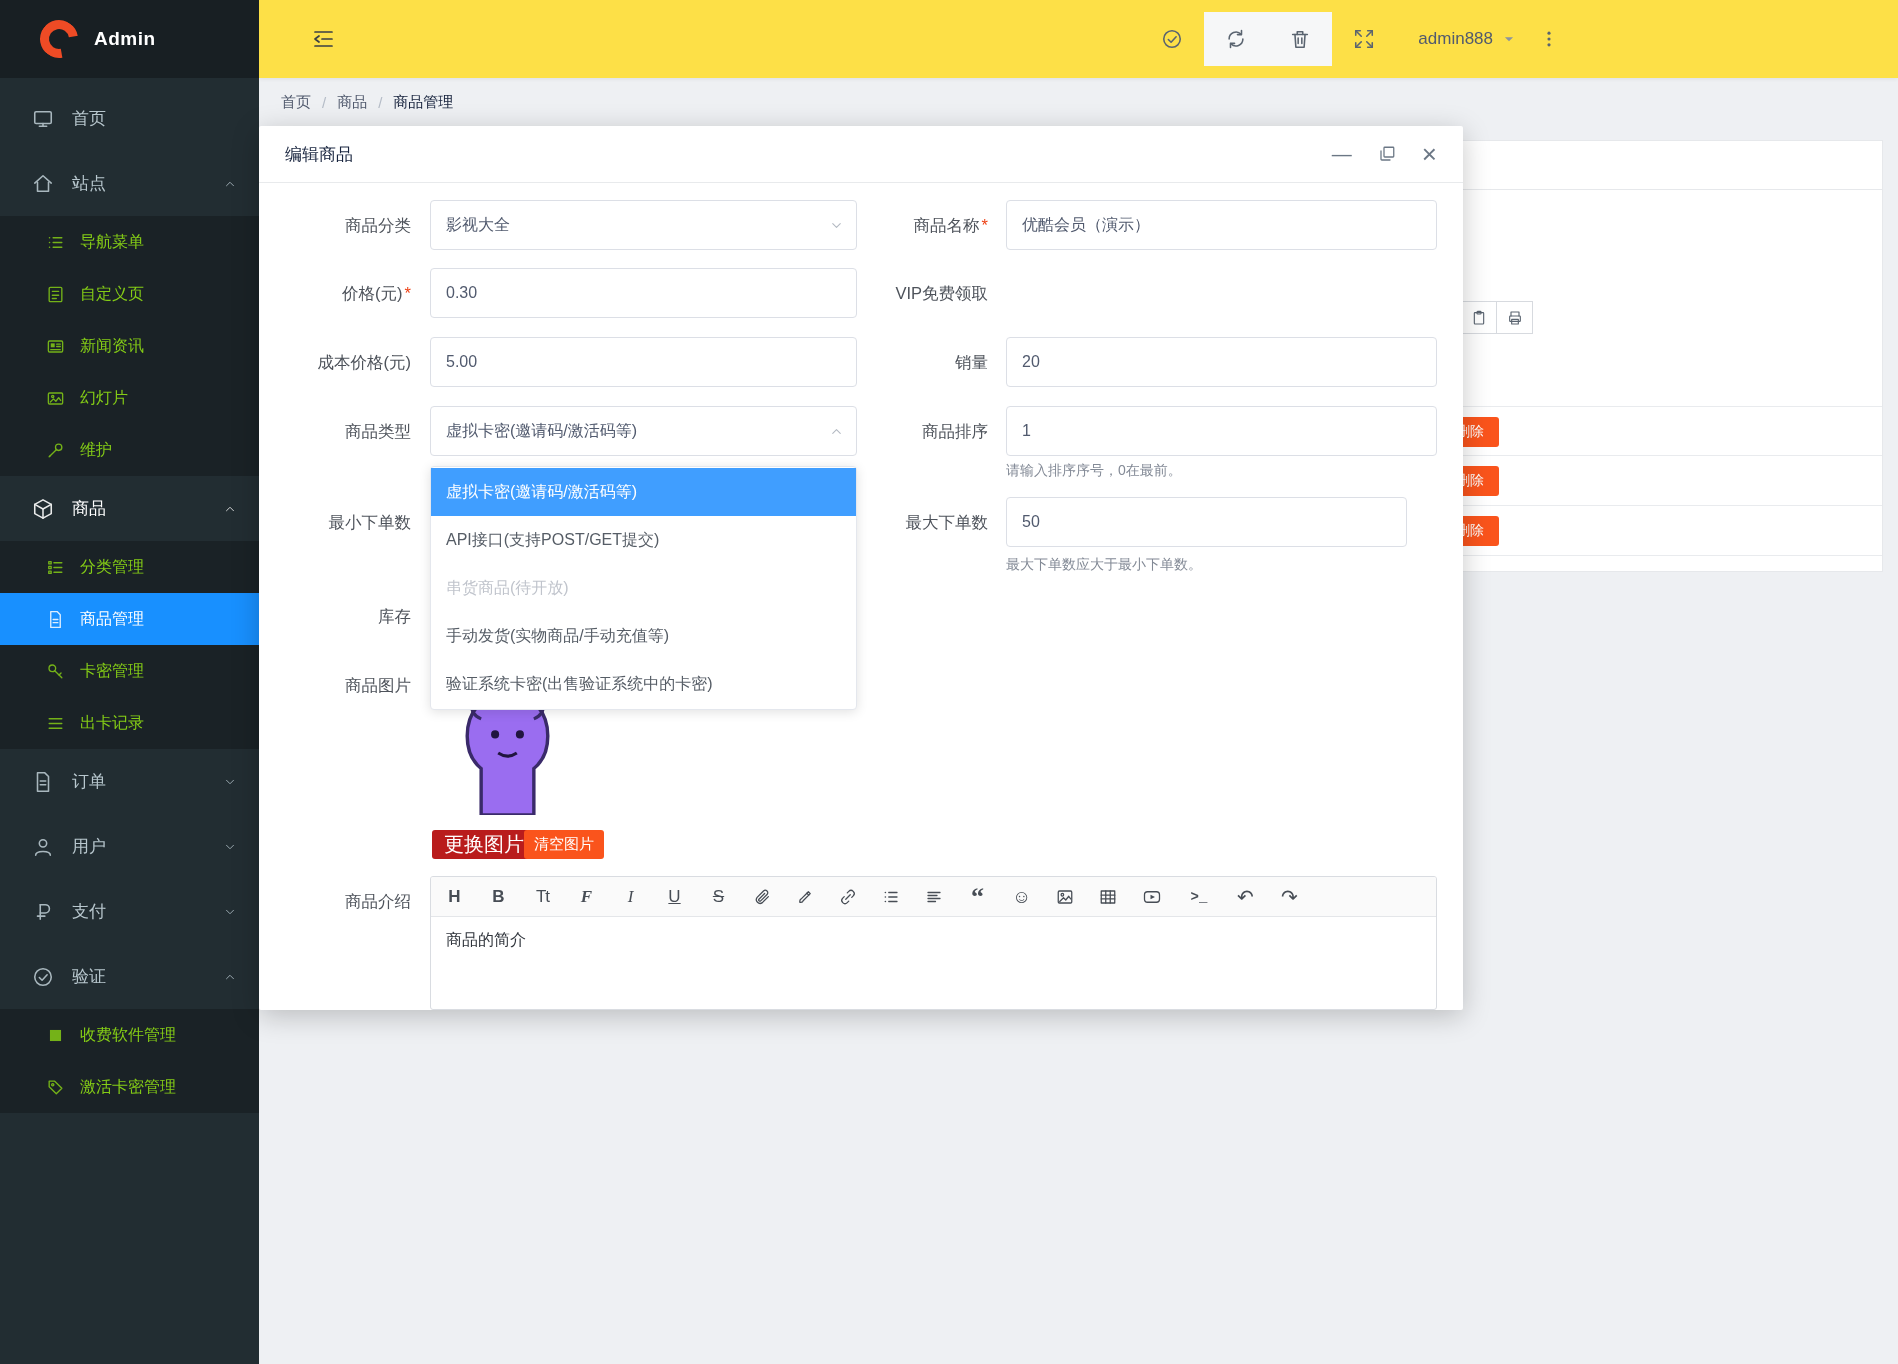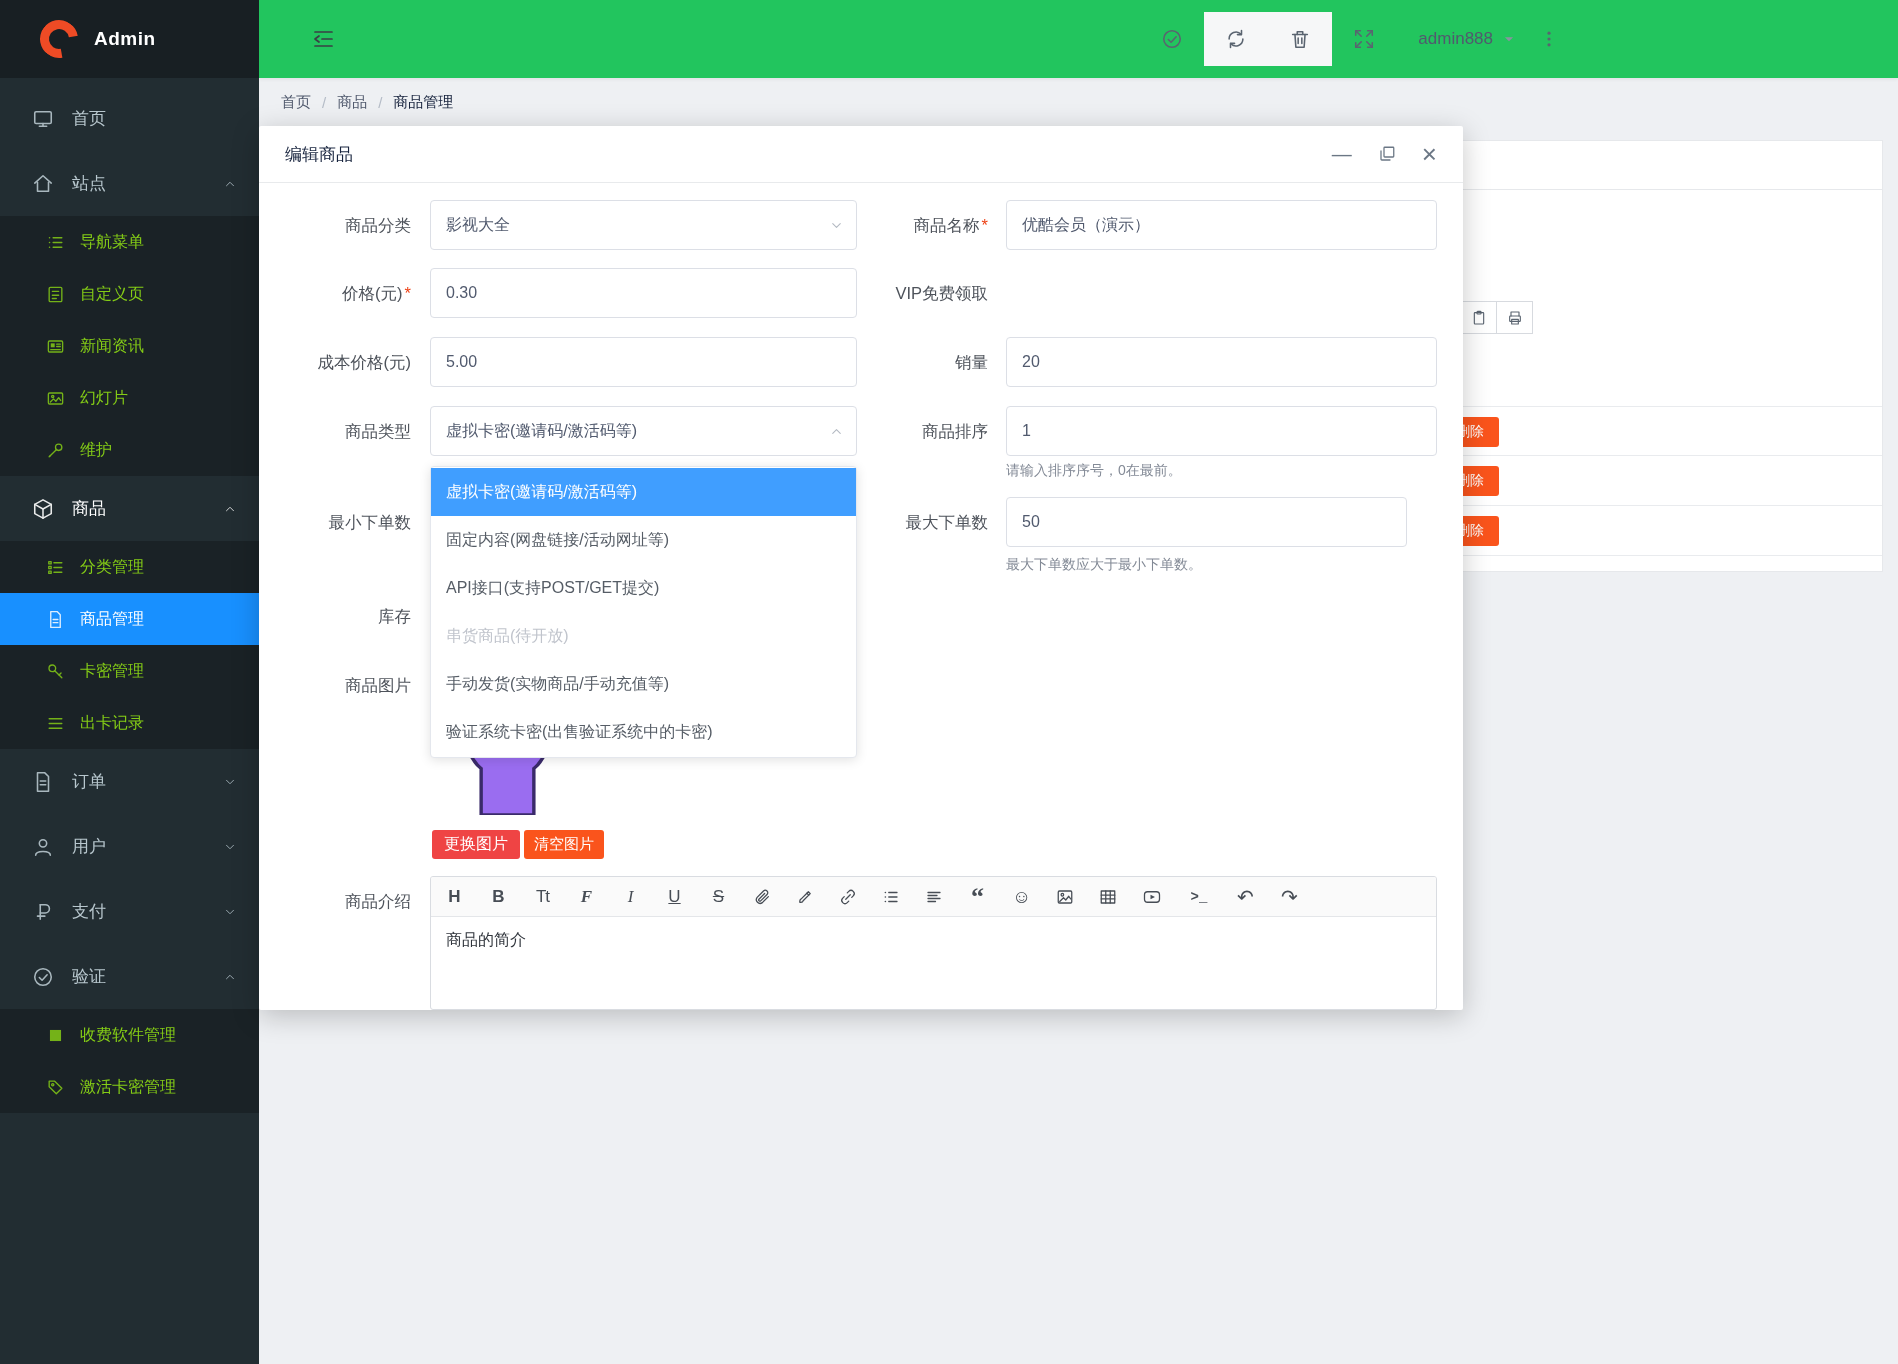--- a/index.html
+++ b/index.html
@@ -22,21 +22,21 @@
   .nav-item { height: 65px; display: flex; align-items: center; padding: 0 22px 0 32px; color: #b8c7ce; font-size: 17px; cursor: pointer; }
   .nav-item .mi { width: 22px; height: 22px; margin-right: 18px; opacity: .9; }
   .nav-item .chev { margin-left: auto; width: 14px; height: 14px; opacity: .8; }
   .nav-item.trail { color: #ffffff; }
   .submenu { background: #1a2226; }
   .sub-item { height: 52px; display: flex; align-items: center; padding-left: 46px; color: #84cc16; font-size: 16px; cursor: pointer; }
   .sub-item .mi { width: 19px; height: 19px; margin-right: 15px; opacity: .85; }
   .sub-item.active { background: #1890ff; color: #fff; }
 
   
-  .topbar { position: absolute; left: 259px; top: 0; width: 1639px; height: 78px; background: #22c55e; box-shadow: 0 1px 4px rgba(0,21,41,.08); display: flex; align-items: center; z-index: 4; gap: 18px; }
+  .topbar { position: absolute; left: 259px; top: 0; width: 1639px; height: 78px; background: #fde047; box-shadow: 0 1px 4px rgba(0,21,41,.08); display: flex; align-items: center; z-index: 4; gap: 18px; }
   .fold-btn { margin-left: 52px; color: #3a3f45; cursor: pointer; }
   .tb-right { margin-left: auto; display: flex; align-items: center; margin-right: 332px; }
   .tb-btn { width: 64px; height: 54px; display: flex; align-items: center; justify-content: center; color: #5a6470; cursor: pointer; }
   .tb-btn.shaded { background: #f6f7f8; }
   .tb-user { display: flex; align-items: center; gap: 9px; margin: 0 16px 0 22px; font-size: 17px; color: #515a6e; cursor: pointer; }
   .tb-dots { width: 34px; height: 54px; display: flex; align-items: center; justify-content: center; color: #5a6470; cursor: pointer; }
 
   
   .crumbbar { position: absolute; left: 259px; top: 78px; width: 1639px; height: 48px; display: flex; align-items: center; padding-left: 22px; gap: 11px; font-size: 15px; background: #eef0f3; z-index: 2; }
   .crumb { color: #515a6e; cursor: pointer; }
@@ -67,21 +67,21 @@
   .f-select { position: absolute; height: 50px; border: 1px solid #dcdfe6; border-radius: 4px; padding: 0 34px 0 15px; font-size: 16px; color: #515a6e; background: #fff; display: flex; align-items: center; cursor: pointer; }
   .f-select .caret { position: absolute; right: 12px; top: 17px; color: #b3b9c2; }
   .f-hint { position: absolute; font-size: 14px; color: #838a96; }
 
   .dropdown { position: absolute; left: 171px; top: 340px; width: 427px; background: #fff; border: 1px solid #e4e7ed; border-radius: 4px; box-shadow: 0 2px 12px rgba(0,0,0,.12); z-index: 30; padding: 1px 0; }
   .dd-opt { height: 48px; line-height: 48px; padding-left: 15px; font-size: 16px; color: #565d66; cursor: pointer; white-space: nowrap; }
   .dd-opt.selected { background: #409eff; color: #fff; }
   .dd-opt.disabled { color: #c0c4cc; cursor: not-allowed; }
 
   .prod-img { position: absolute; left: 171px; top: 534px; width: 155px; height: 155px; background: #fff; z-index: 3; overflow: hidden; }
-  .btn-blue { position: absolute; height: 29px; padding: 0 12px; background: #ef4444; color: #fff; font-size: 16px; border: none; border-radius: 3px; cursor: pointer; font-family: inherit; }
+  .btn-blue { position: absolute; height: 29px; padding: 0 12px; background: #b91c1c; color: #fff; font-size: 20px; border: none; border-radius: 3px; cursor: pointer; font-family: inherit; }
   .btn-orange { position: absolute; height: 29px; padding: 0 10px; background: #fa541c; color: #fff; font-size: 15px; border: none; border-radius: 3px; cursor: pointer; font-family: inherit; }
 
   .editor { position: absolute; left: 171px; top: 750px; width: 1007px; height: 134px; border: 1px solid #d9dce1; border-radius: 3px; overflow: hidden; }
   .ed-toolbar { height: 40px; background: #fafafa; border-bottom: 1px solid #e4e6e9; display: flex; align-items: center; padding: 0 14px; gap: 25px; color: #474d55; }
   .tg { font-size: 17px; width: 19px; text-align: center; cursor: pointer; }
   .ed-svg { cursor: pointer; }
   .ed-body { padding: 13px 15px; font-size: 16px; color: #30353c; }
 </style>
 </head>
 <body>
@@ -498,19 +498,18 @@
         </svg>
       <span class="tg" style="font-family:'Liberation Mono',monospace;font-weight:bold;font-size:14px;width:24px;">&gt;_</span>
       <span class="tg" style="font-size:20px;">↶</span>
       <span class="tg" style="font-size:20px;">↷</span>
     </div>
     <div class="ed-body">商品的简介</div>
   </div>
 
   <div class="dropdown">
     <div class="dd-opt selected">虚拟卡密(邀请码/激活码等)</div>
-    <div class="dd-opt">固定内容(网盘链接/活动网址等)</div>
     <div class="dd-opt">API接口(支持POST/GET提交)</div>
     <div class="dd-opt disabled">串货商品(待开放)</div>
     <div class="dd-opt">手动发货(实物商品/手动充值等)</div>
     <div class="dd-opt">验证系统卡密(出售验证系统中的卡密)</div>
   </div>
 </section>
 
 </body></html>

